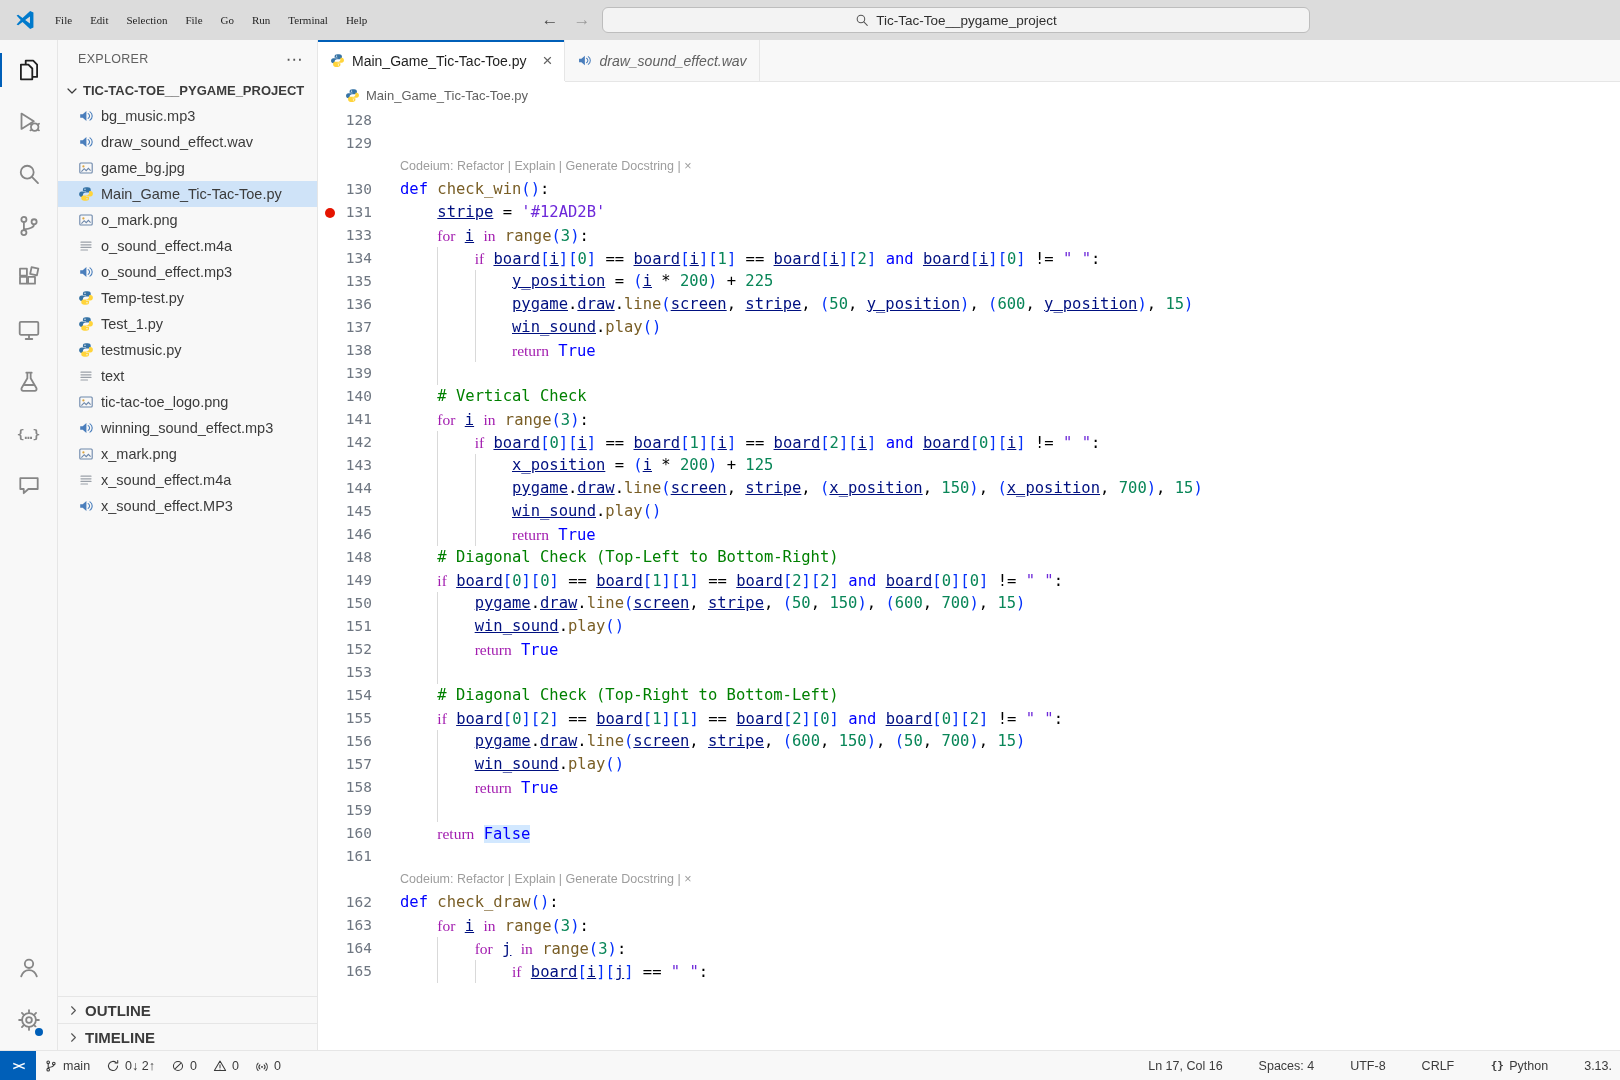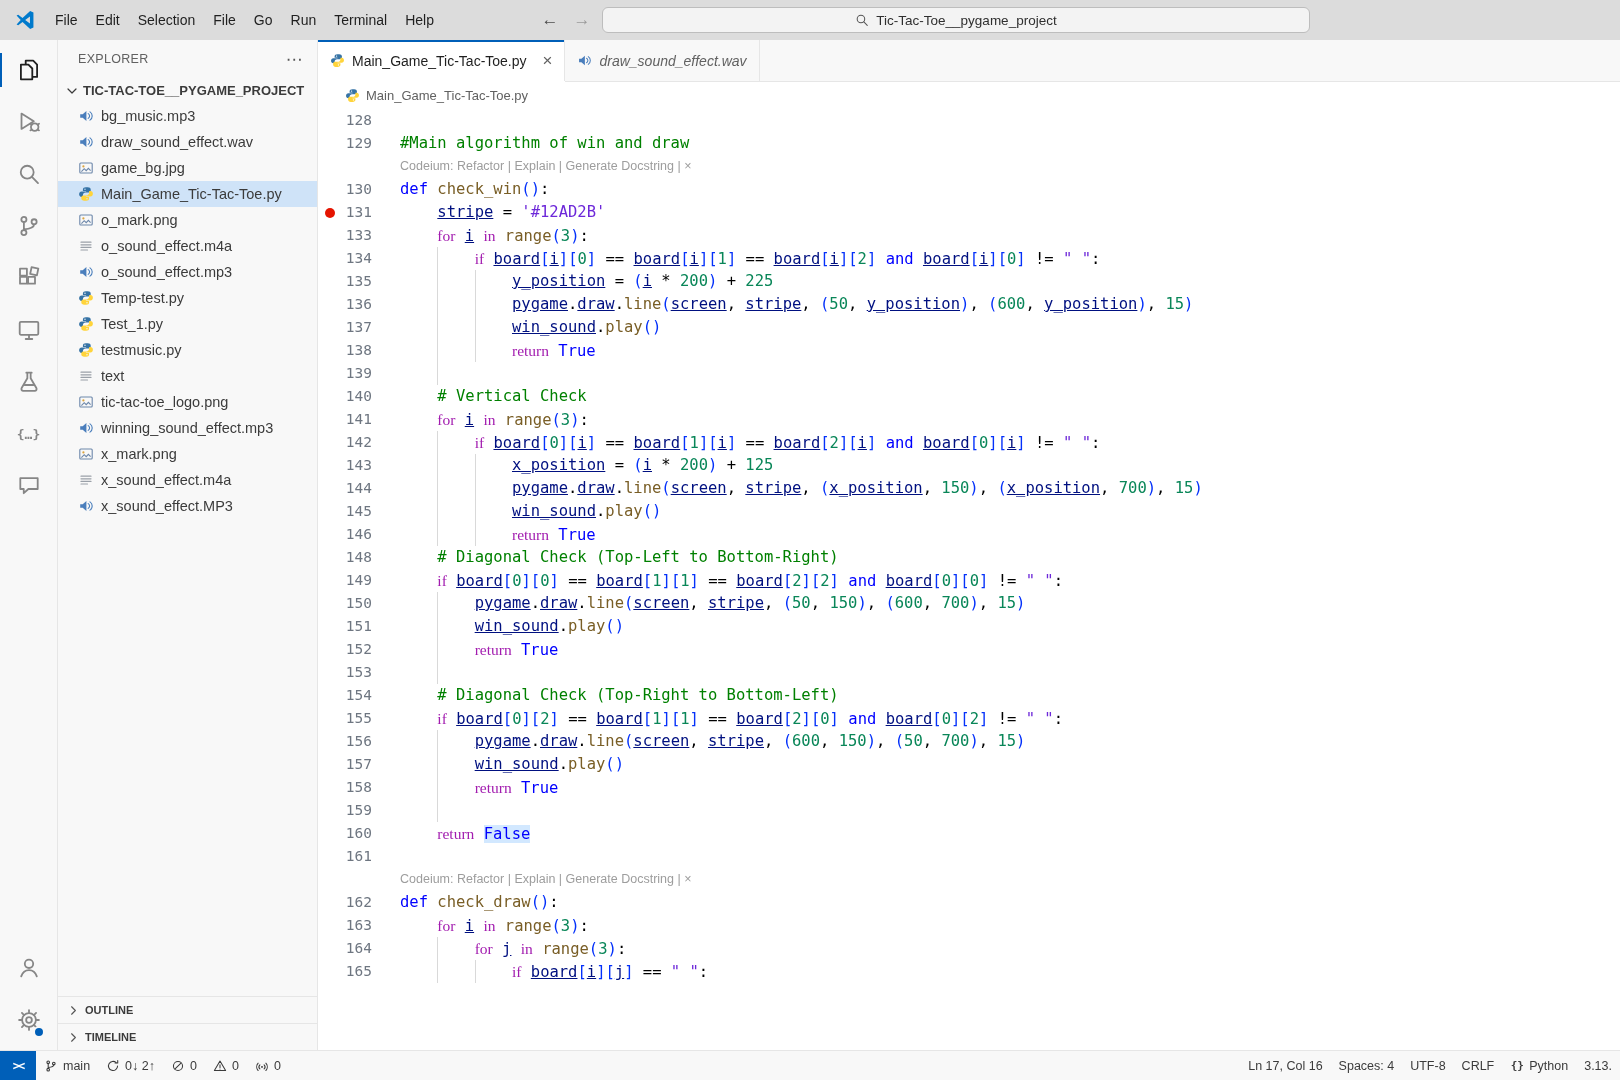--- a/index.html
+++ b/index.html
@@ -7,21 +7,21 @@
     font-family:"Liberation Sans", sans-serif; }
   :root { --accent:#005fb8; --selection:#cfe3f8; --breakpoint:#e51400; }
 
   .app { width:1620px; height:1080px; display:flex; flex-direction:column; }
 
   
   .titlebar { height:40px; flex:none; background:#dcdcdc; display:flex; align-items:center;
     padding-left:10px; position:relative; }
   .logo { width:22px; height:22px; display:inline-flex; margin:0 10px 0 4px; }
   .menus { display:flex; align-items:center; }
-  .menu-item { font-size:14px; color:#1f1f1f; padding:5px 9px; border-radius:5px; }
+  .menu-item { font-size:11px; color:#1f1f1f; padding:5px 9px; border-radius:5px;font-family:Liberation Serif, serif; }
   .nav-center { position:absolute; left:538px; top:0; height:40px; display:flex; align-items:center; gap:8px; }
   .nav-btn { font-size:17px; color:#4d4d4d; width:24px; text-align:center; }
   .nav-btn.fwd { color:#9a9a9a; }
   .searchbox { width:708px; height:26px; background:#f3f3f3; border:1px solid #bdbdbd; border-radius:6px;
     display:flex; align-items:center; justify-content:center; gap:7px; color:#2f2f2f; font-size:13.5px; }
   .search-ic { width:14px; height:14px; color:#555; display:inline-flex; }
 
   
   .main { flex:1; display:flex; min-height:0; }
 
@@ -44,21 +44,21 @@
   .more { font-size:17px; color:#555; line-height:1; }
   .root-row { height:25px; flex:none; display:flex; align-items:center; gap:3px; padding-left:6px;
     font-weight:700; font-size:13px; color:#3b3b3b; }
   .root-row .ic { width:16px; height:16px; color:#3b3b3b; flex:none; }
   .file-tree { flex:1; min-height:0; overflow:hidden; }
   .file-row { height:26px; display:flex; align-items:center; gap:7px; padding-left:20px;
     font-size:14.5px; color:#3b3b3b; white-space:nowrap; }
   .file-row .ic { width:16px; height:16px; flex:none; }
   .file-row.selected { background:var(--selection); }
   .section-row { height:27px; display:flex; align-items:center; gap:4px; padding-left:8px;
-    border-top:1px solid #e6e6e6; font-weight:700; font-size:11px; color:#3b3b3b; }
+    border-top:1px solid #e6e6e6; font-weight:700; font-size:15px; color:#3b3b3b; }
   .section-row .ic { width:15px; height:15px; color:#555; flex:none; }
 
   
   .editor-col { flex:1; min-width:0; display:flex; flex-direction:column; background:#fff; }
   .tabbar { height:42px; flex:none; background:#f8f8f8; display:flex; border-bottom:1px solid #e6e6e6; }
   .tab { display:flex; align-items:center; gap:7px; padding:0 12px; border-right:1px solid #e6e6e6;
     font-size:14px; color:#616161; position:relative; background:#f8f8f8; white-space:nowrap; }
   .tab .ic { width:15px; height:15px; flex:none; }
   .tab.active { background:#fff; color:#1f1f1f; box-shadow:0 1px 0 #fff; }
   .tab.active::after { content:""; position:absolute; left:0; right:0; top:0; height:2px; background:var(--accent); }
@@ -85,21 +85,21 @@
   .tok.n { color:#098658; }
   .tok.s { color:#6d28d9; }
   .tok.p { color:#000000; }
   .tok.br { color:#0431fa; }
   .tok.hl { background:rgba(173,214,255,.55); }
 
   
   .statusbar { height:30px; flex:none; background:#f8f8f8; border-top:1px solid #e6e6e6;
     display:flex; align-items:stretch; font-size:12.5px; color:#3b3b3b; overflow:hidden; }
   .sb-left,.sb-right { display:flex; align-items:stretch; }
-  .sb-right { margin-left:auto; }
+  .sb-right { margin-left:auto;gap:20px; }
   .sb-item { display:flex; align-items:center; gap:5px; padding:0 8px; white-space:nowrap; }
   .sb-item .ic { width:14px; height:14px; flex:none; }
   .sb-remote { background:var(--accent); color:#fff; padding:0 11px; }
   .txt-ic { display:inline-flex; align-items:center; justify-content:center; width:100%; height:100%;
     font:700 12px "DejaVu Sans Mono",monospace; }
   .ic { display:inline-flex; }
 </style>
 </head>
 <body>
 
@@ -444,21 +444,21 @@
             <svg viewBox="0 0 16 16" width="100%" height="100%">
               <path fill="#3673a5" d="M7.9 1.2c-1.8 0-3 .8-3 2.2v1.7h3.2v.5H3.5C2.1 5.6 1.1 6.8 1.1 8.3c0 1.5 1 2.6 2.4 2.6h1.4V9.2c0-1.4 1.2-2.6 2.7-2.6h3.1c1.1 0 2-.9 2-2V3.4c0-1.3-1.3-2.2-2.8-2.2H7.9zM7 2.6a.7.7 0 1 1 0 1.4.7.7 0 0 1 0-1.4z"></path>
               <path fill="#ffd43b" d="M8.1 14.8c1.8 0 3-.8 3-2.2v-1.7H7.9v-.5h4.6c1.4 0 2.4-1.2 2.4-2.7 0-1.5-1-2.6-2.4-2.6h-1.4v1.7c0 1.4-1.2 2.6-2.7 2.6H5.3c-1.1 0-2 .9-2 2v1.2c0 1.3 1.3 2.2 2.8 2.2h2zm.9-1.4a.7.7 0 1 1 0-1.4.7.7 0 0 1 0 1.4z"></path>
             </svg>
           </span>
         <span>Main_Game_Tic-Tac-Toe.py</span>
       </div>
       <div class="code-area">
         <div>
             <div class="code-row"><div class="gutter"><span>128</span></div><div class="lc"></div></div>
-            <div class="code-row"><div class="gutter"><span>129</span></div><div class="lc"><span class="tok c">#Main algorithm of win and draw</span></div></div>
+            <div class="code-row"><div class="gutter"><span>129</span></div></div>
             <div class="code-row hintrow"><div class="gutter"></div><div class="lc hint">Codeium: Refactor | Explain | Generate Docstring | ×</div></div>
             <div class="code-row"><div class="gutter"><span>130</span></div><div class="lc"><span class="tok b">def</span><span class="tok p"> </span><span class="tok f">check_win</span><span class="tok br">()</span><span class="tok p">:</span></div></div>
             <div class="code-row"><div class="gutter"><span class="bp"></span><span>131</span></div><div class="lc"><span class="tok p">    </span><span class="tok v">stripe</span><span class="tok p"> = </span><span class="tok s">'#12AD2B'</span></div></div>
             <div class="code-row"><div class="gutter"><span>133</span></div><div class="lc"><span class="tok p">    </span><span class="tok k">for</span><span class="tok p"> </span><span class="tok v">i</span><span class="tok p"> </span><span class="tok k">in</span><span class="tok p"> </span><span class="tok f">range</span><span class="tok br">(</span><span class="tok n">3</span><span class="tok br">)</span><span class="tok p">:</span></div></div>
             <div class="code-row"><div class="gutter"><span>134</span></div><div class="lc"><span class="guide" style="left: 65.3312px;"></span><span class="tok p">        </span><span class="tok k">if</span><span class="tok p"> </span><span class="tok v">board</span><span class="tok br">[</span><span class="tok v">i</span><span class="tok br">][</span><span class="tok n">0</span><span class="tok br">]</span><span class="tok p"> == </span><span class="tok v">board</span><span class="tok br">[</span><span class="tok v">i</span><span class="tok br">][</span><span class="tok n">1</span><span class="tok br">]</span><span class="tok p"> == </span><span class="tok v">board</span><span class="tok br">[</span><span class="tok v">i</span><span class="tok br">][</span><span class="tok n">2</span><span class="tok br">]</span><span class="tok p"> </span><span class="tok b">and</span><span class="tok p"> </span><span class="tok v">board</span><span class="tok br">[</span><span class="tok v">i</span><span class="tok br">][</span><span class="tok n">0</span><span class="tok br">]</span><span class="tok p"> != </span><span class="tok s">" "</span><span class="tok p">:</span></div></div>
             <div class="code-row"><div class="gutter"><span>135</span></div><div class="lc"><span class="guide" style="left: 65.3312px;"></span><span class="guide" style="left: 102.662px;"></span><span class="tok p">            </span><span class="tok v">y_position</span><span class="tok p"> = </span><span class="tok br">(</span><span class="tok v">i</span><span class="tok p"> * </span><span class="tok n">200</span><span class="tok br">)</span><span class="tok p"> + </span><span class="tok n">225</span></div></div>
             <div class="code-row"><div class="gutter"><span>136</span></div><div class="lc"><span class="guide" style="left: 65.3312px;"></span><span class="guide" style="left: 102.662px;"></span><span class="tok p">            </span><span class="tok v">pygame</span><span class="tok p">.</span><span class="tok v">draw</span><span class="tok p">.</span><span class="tok f">line</span><span class="tok br">(</span><span class="tok v">screen</span><span class="tok p">, </span><span class="tok v">stripe</span><span class="tok p">, </span><span class="tok br">(</span><span class="tok n">50</span><span class="tok p">, </span><span class="tok v">y_position</span><span class="tok br">)</span><span class="tok p">, </span><span class="tok br">(</span><span class="tok n">600</span><span class="tok p">, </span><span class="tok v">y_position</span><span class="tok br">)</span><span class="tok p">, </span><span class="tok n">15</span><span class="tok br">)</span></div></div>
             <div class="code-row"><div class="gutter"><span>137</span></div><div class="lc"><span class="guide" style="left: 65.3312px;"></span><span class="guide" style="left: 102.662px;"></span><span class="tok p">            </span><span class="tok v">win_sound</span><span class="tok p">.</span><span class="tok f">play</span><span class="tok br">()</span></div></div>
             <div class="code-row"><div class="gutter"><span>138</span></div><div class="lc"><span class="guide" style="left: 65.3312px;"></span><span class="guide" style="left: 102.662px;"></span><span class="tok p">            </span><span class="tok k">return</span><span class="tok p"> </span><span class="tok b">True</span></div></div>
             <div class="code-row"><div class="gutter"><span>139</span></div><div class="lc"><span class="guide" style="left: 65.3312px;"></span></div></div>

